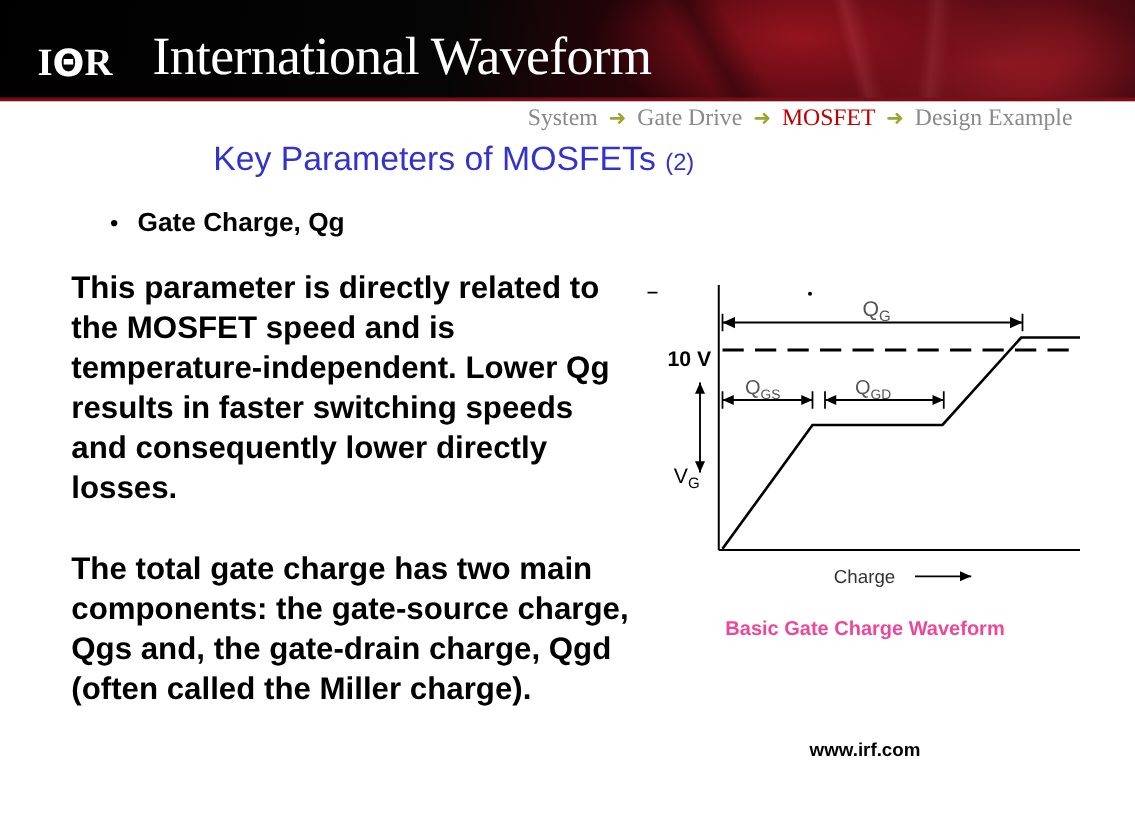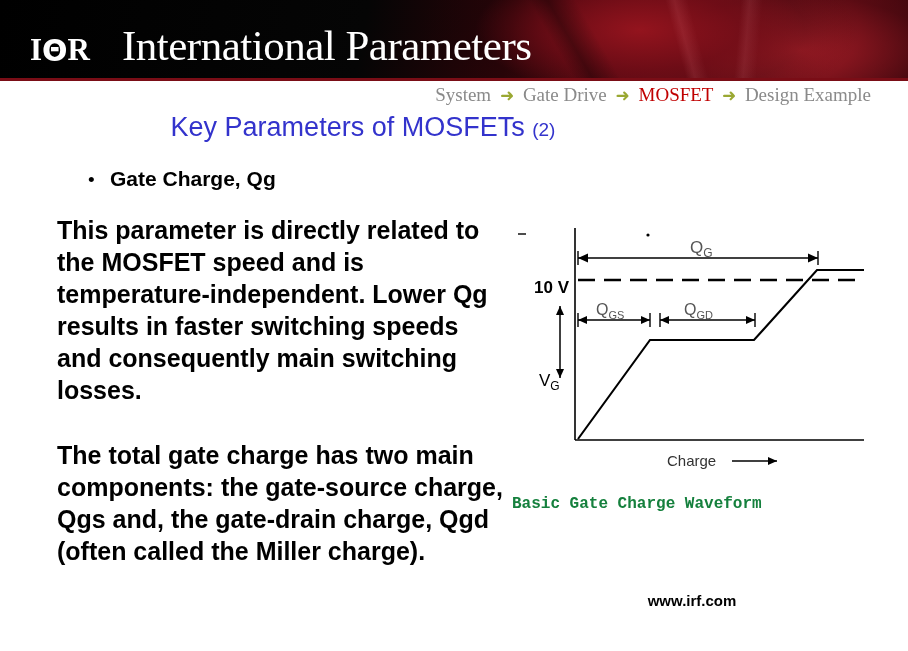--- a/index.html
+++ b/index.html
@@ -84,21 +84,21 @@
     font-weight: bold;
     letter-spacing: 0.6px;
   }
 
   
   .breadcrumb {
     position: absolute;
     left: 0; top: 84px;
     width: 908px;
     text-align: right;
-    padding-right: 37px;
+    padding-right: 50px;
     box-sizing: border-box;
     font-family: "Liberation Serif", serif;
     font-size: 19px;
     color: #8a8a8a;
     white-space: nowrap;
   }
   .breadcrumb .crumb { color: #8a8a8a; }
   .breadcrumb .crumb.active { color: #c00000; font-weight: normal; }
   .breadcrumb .arrow {
     color: #9aa832;
@@ -152,24 +152,24 @@
   
   .figure {
     position: absolute;
     left: 512px; top: 218px;
     width: 360px; height: 262px;
   }
   .fig-caption {
     position: absolute;
     left: 512px; top: 495px;
     width: 360px;
+    text-align: center;
     font-size: 16px;
     font-weight: bold;
-    color: #15803d;
-    font-family: Liberation Mono, monospace;
+    color: #ec4899;
   }
 
   
   .footer-url {
     position: absolute;
     left: 512px; top: 592px;
     width: 360px;
     text-align: center;
     font-size: 15px;
     font-weight: bold;
@@ -177,21 +177,21 @@
   }
 </style>
 </head>
 <body>
 
 <div class="header">
   <div class="header-gradient"></div>
   <div class="header-streaks"></div>
   <div class="header-bottomline"></div>
   <div class="logo-ir">I<span class="theta">Θ</span>R</div>
-  <div class="logo-text">International Parameters</div>
+  <div class="logo-text">International Waveform</div>
 </div>
 
 <div class="breadcrumb">
   <span class="crumb">System</span>
   <span class="arrow">➜</span>
   <span class="crumb">Gate Drive</span>
   <span class="arrow">➜</span>
   <span class="crumb active">MOSFET</span>
   <span class="arrow">➜</span>
   <span class="crumb">Design Example</span>
@@ -199,21 +199,21 @@
 
 <div class="slide-title">
   <span>Key Parameters of MOSFETs</span>
   <span class="suffix">(2)</span>
 </div>
 
 <div class="bullet-row">
   <span class="dot">•</span><span>Gate Charge, Qg</span>
 </div>
 
-<div id="para1" class="body-text">This parameter is directly related to the MOSFET speed and is temperature-independent. Lower Qg results in faster switching speeds and consequently main switching losses.</div>
+<div id="para1" class="body-text">This parameter is directly related to the MOSFET speed and is temperature-independent. Lower Qg results in faster switching speeds and consequently lower directly losses.</div>
 <div id="para2" class="body-text">The total gate charge has two main components: the gate-source charge, Qgs and, the gate-drain charge, Qgd (often called the Miller charge).</div>
 
 <div class="figure">
   <svg width="360" height="262" viewBox="0 0 360 262" xmlns="http://www.w3.org/2000/svg">
 
     <line x1="63" y1="10" x2="63" y2="222" stroke="#000" stroke-width="1.6"></line>
     <line x1="63" y1="222" x2="352" y2="222" stroke="#000" stroke-width="1.6"></line>
 
     <line x1="6" y1="16" x2="14" y2="16" stroke="#000" stroke-width="1.4"></line>
     <circle cx="136" cy="17" r="1.6" fill="#000"></circle>

